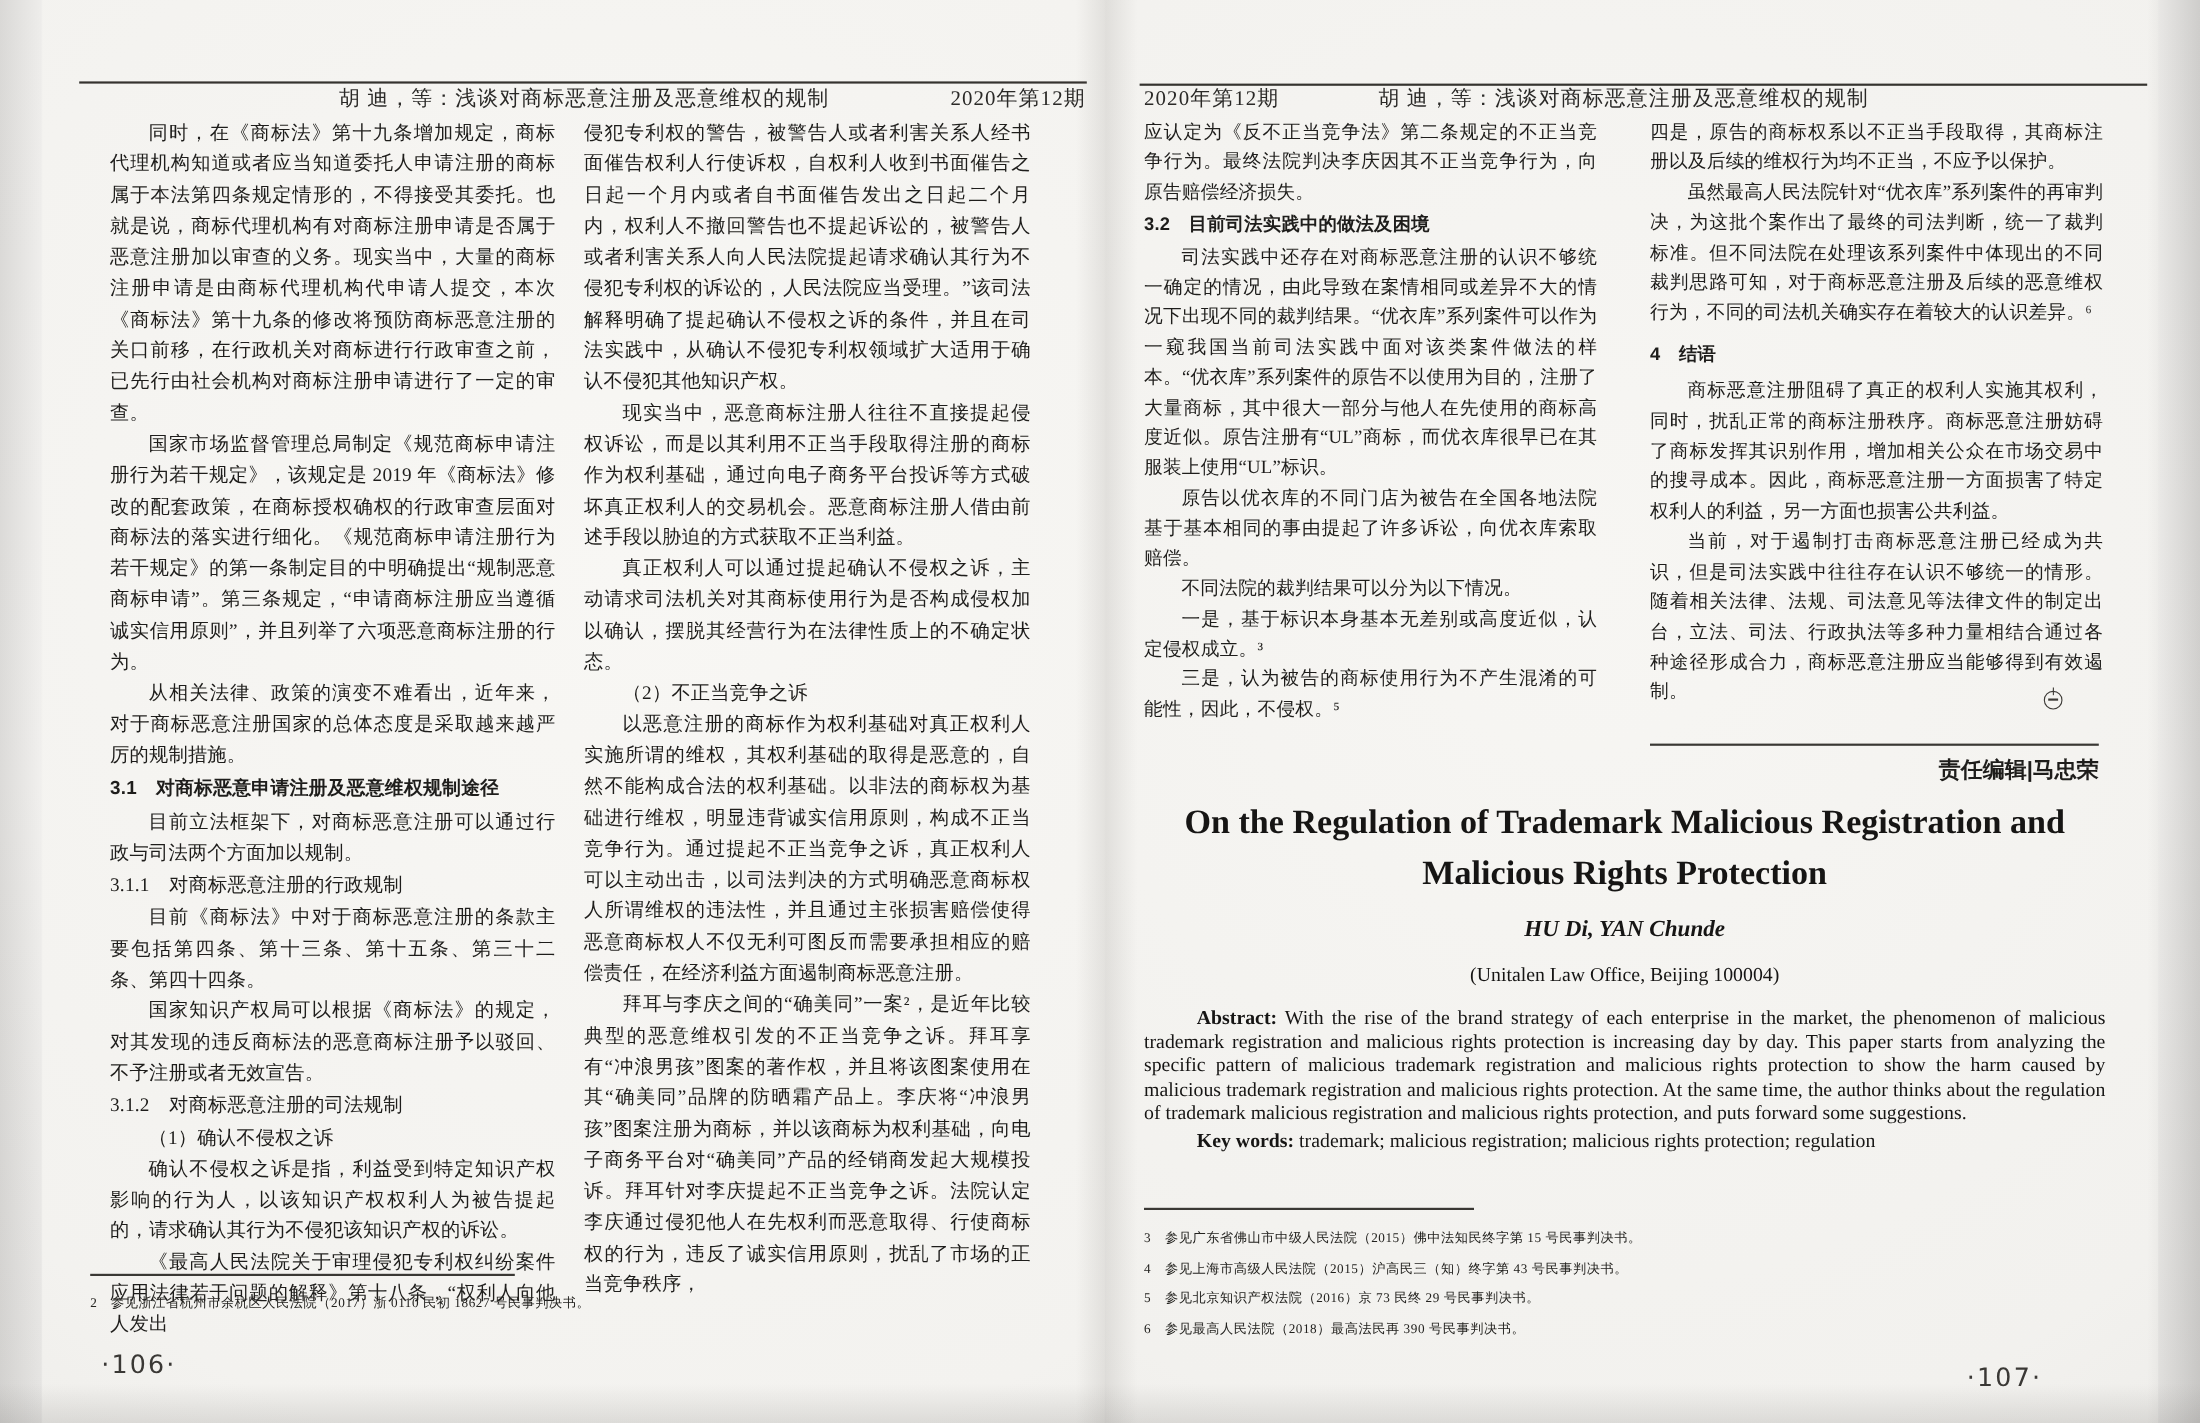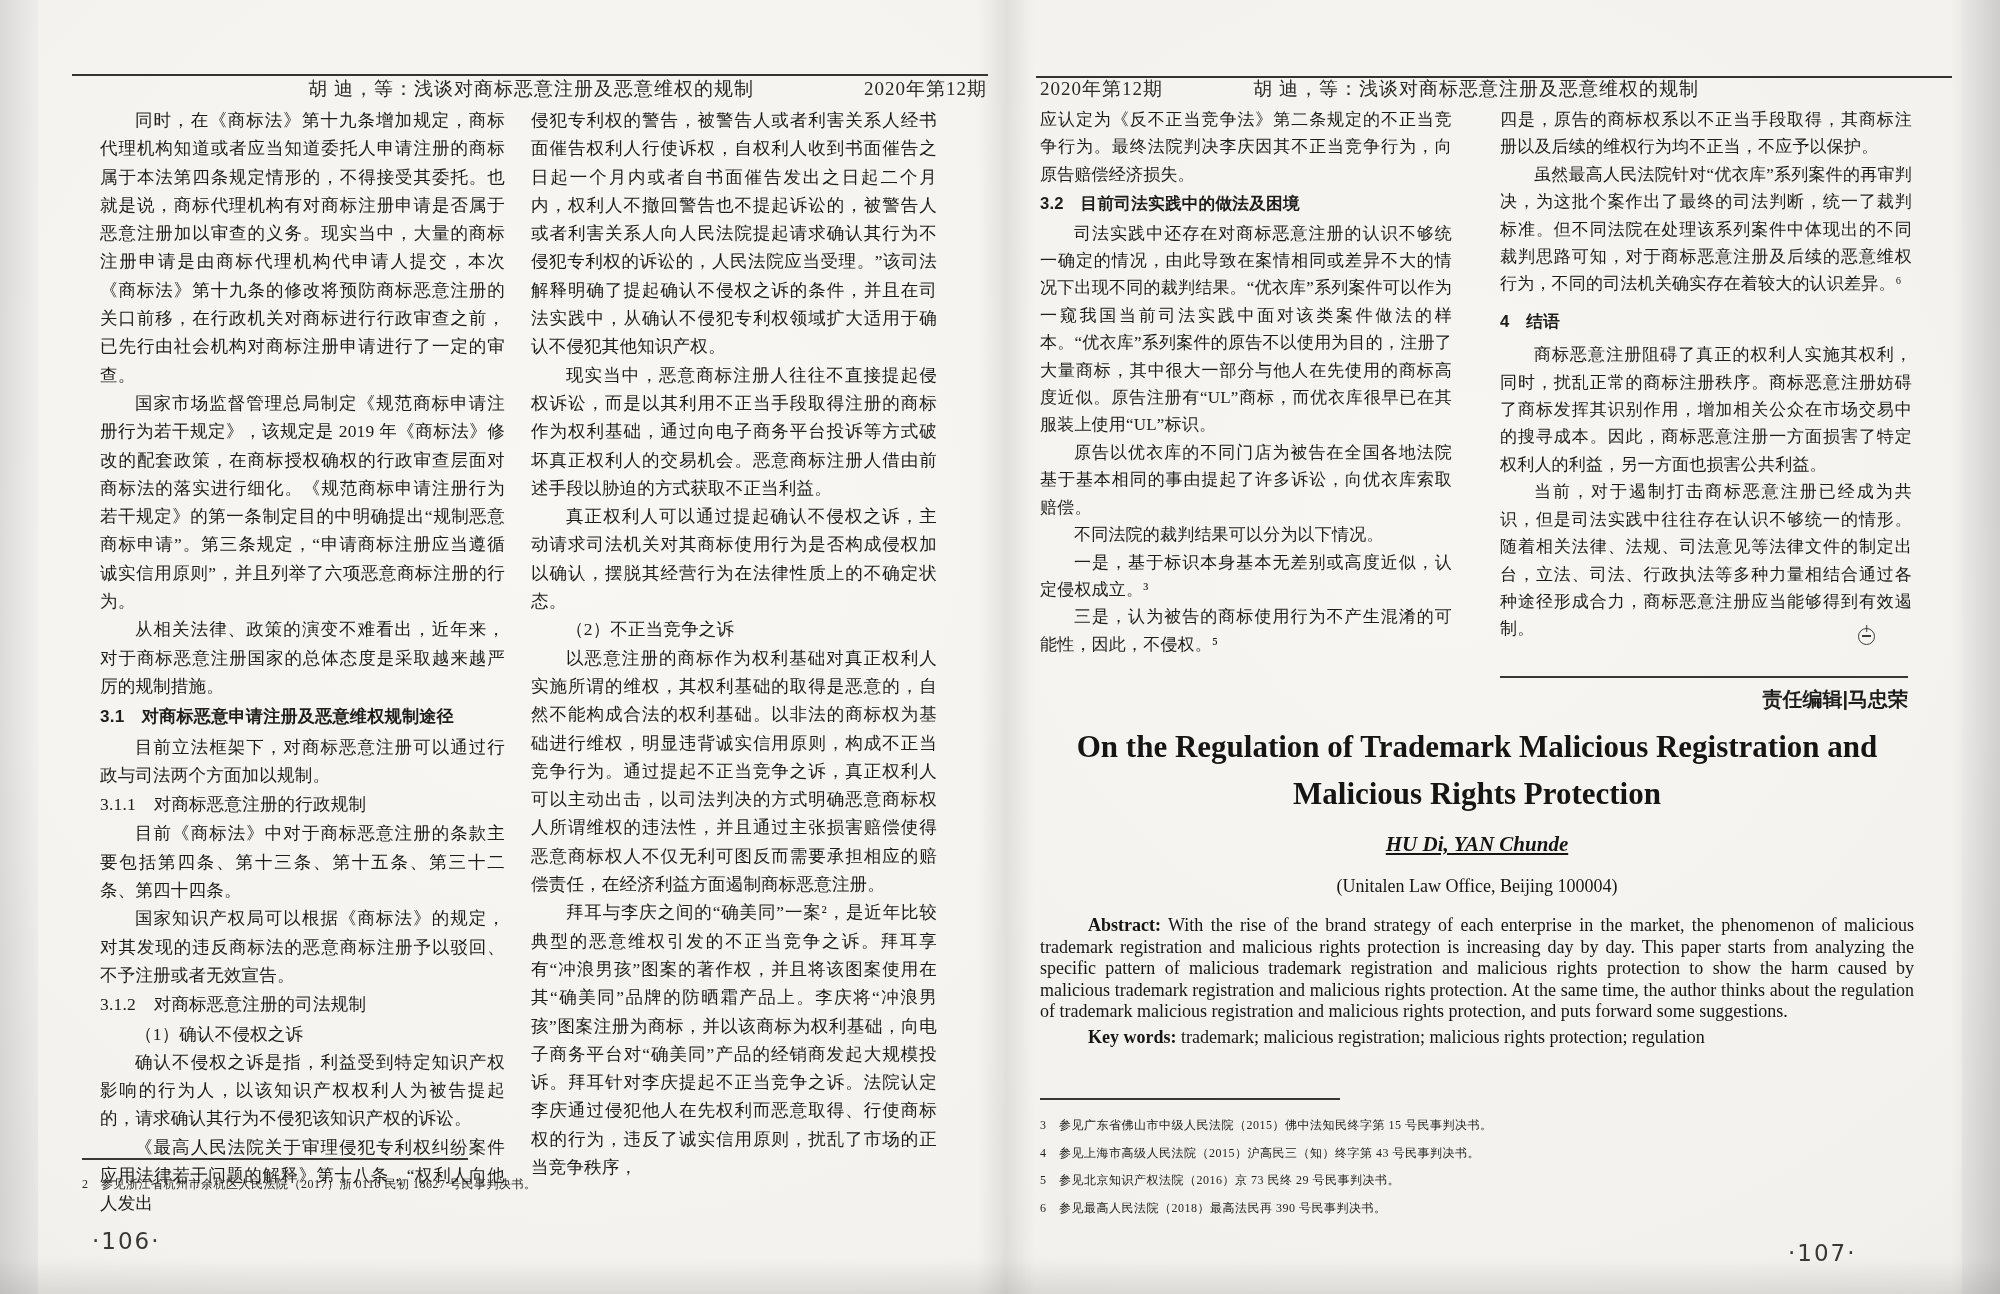--- a/index.html
+++ b/index.html
@@ -53,21 +53,21 @@
   .fnrule-l{left:82px;top:1158px;width:386px;}
   .fnrule-r{left:1040px;top:1098px;width:300px;}
   .footnote{position:absolute;font-size:12px;color:#23221f;letter-spacing:0.5px;}
   .fn-left{left:82px;top:1176px;width:900px;}
   .fn-right{left:1040px;top:1112px;width:880px;line-height:27.6px;}
   .fn-right p{margin:0;}
 
   
   .english{position:absolute;left:1040px;top:723px;width:874px;text-align:center;color:#161514;}
   .en-title{font-size:31px;font-weight:bold;line-height:47px;margin:0;}
-  .en-authors{font-size:21px;font-weight:bold;font-style:italic;margin:15px 0 0 0;text-decoration:underline;}
+  .en-authors{font-size:21px;font-weight:bold;font-style:italic;margin:15px 0 0 0;}
   .en-affil{font-size:18px;margin:19px 0 0 0;}
   .en-abstract{font-size:18px;line-height:21.6px;text-align:justify;text-indent:48px;margin:18px 0 0 0;}
   .en-keywords{font-size:18px;line-height:21.6px;text-align:left;text-indent:48px;margin:4px 0 0 0;}
   .en-abstract b,.en-keywords b{font-weight:bold;}
 
   
   .editrule{position:absolute;left:1500px;top:676px;width:408px;height:2px;background:#3a3834;}
   .editor{position:absolute;left:1500px;top:686px;width:408px;text-align:right;
     font-family:"Liberation Sans","DejaVu Sans",sans-serif;font-weight:bold;font-size:20px;color:#1e1d1b;}
 

